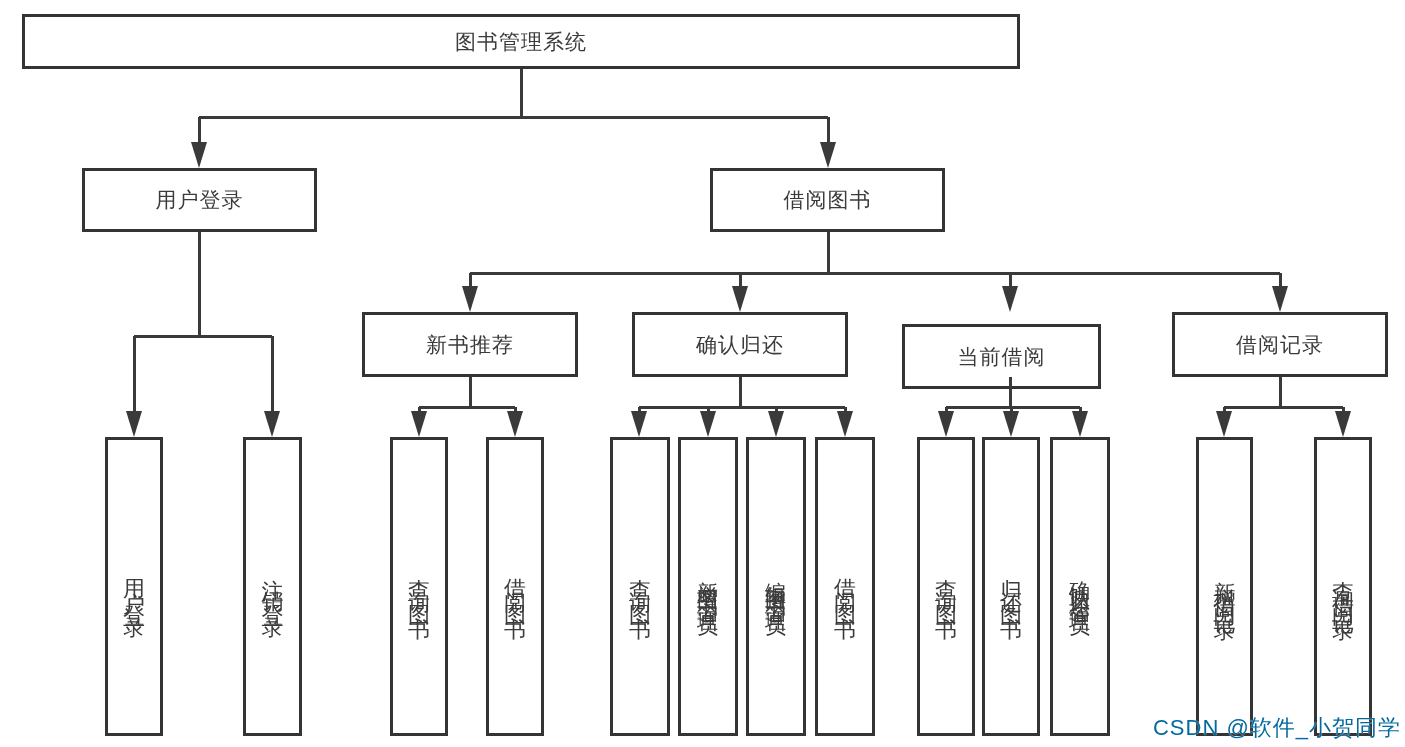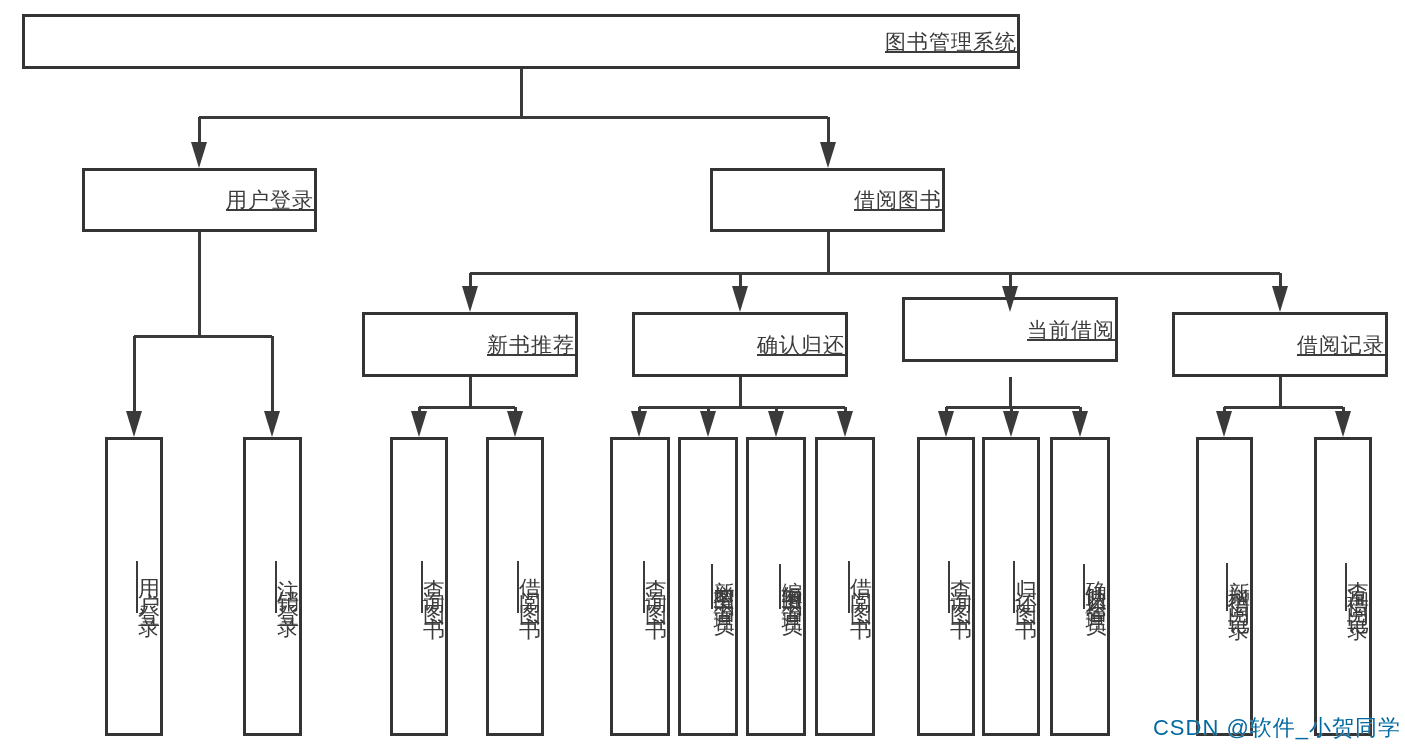--- a/index.html
+++ b/index.html
@@ -3,22 +3,22 @@
 <meta charset="utf-8">
 <style>
   html,body{margin:0;padding:0;}
   body{
     width:1405px;height:747px;position:relative;background:#ffffff;
     font-family:"Liberation Sans","DejaVu Sans",sans-serif;overflow:hidden;
   }
   .stage{position:absolute;left:0;top:0;width:1405px;height:747px;}
   .box{
     position:absolute;border:3px solid #343434;background:#ffffff;
-    display:flex;align-items:center;justify-content:flex-end;
-    color:#3b3b3b;box-sizing:border-box;text-decoration:underline;
+    display:flex;align-items:center;justify-content:center;
+    color:#3b3b3b;box-sizing:border-box;
   }
   .box.h span{font-size:21px;letter-spacing:1px;white-space:nowrap;}
   .box.v span{
     writing-mode:vertical-rl;text-orientation:mixed;
     font-size:22px;letter-spacing:13px;line-height:1;white-space:nowrap;
   }
   .box.v.mid span{letter-spacing:8px;}
   .box.v.long span{font-size:21px;letter-spacing:5px;}
   .vline{position:absolute;width:3px;background:#3a3a3a;}
   .hline{position:absolute;height:3px;background:#3a3a3a;}
@@ -52,21 +52,21 @@
   <div class="box h" style="left:710px;top:168px;width:235px;height:64px">
     <span>借阅图书</span>
   </div>
 
   <div class="box h" style="left:362px;top:312px;width:216px;height:65px">
     <span>新书推荐</span>
   </div>
   <div class="box h" style="left:632px;top:312px;width:216px;height:65px">
     <span>确认归还</span>
   </div>
-  <div class="box h" style="left:902px;top:297px;width:216px;height:65px">
+  <div class="box h" style="left:902px;top:324px;width:199px;height:65px">
     <span>当前借阅</span>
   </div>
   <div class="box h" style="left:1172px;top:312px;width:216px;height:65px">
     <span>借阅记录</span>
   </div>
 
   <div class="box v" style="left:105px;top:437px;width:58px;height:299px">
     <span>用户登录</span>
   </div>
   <div class="box v" style="left:243px;top:437px;width:59px;height:299px">

